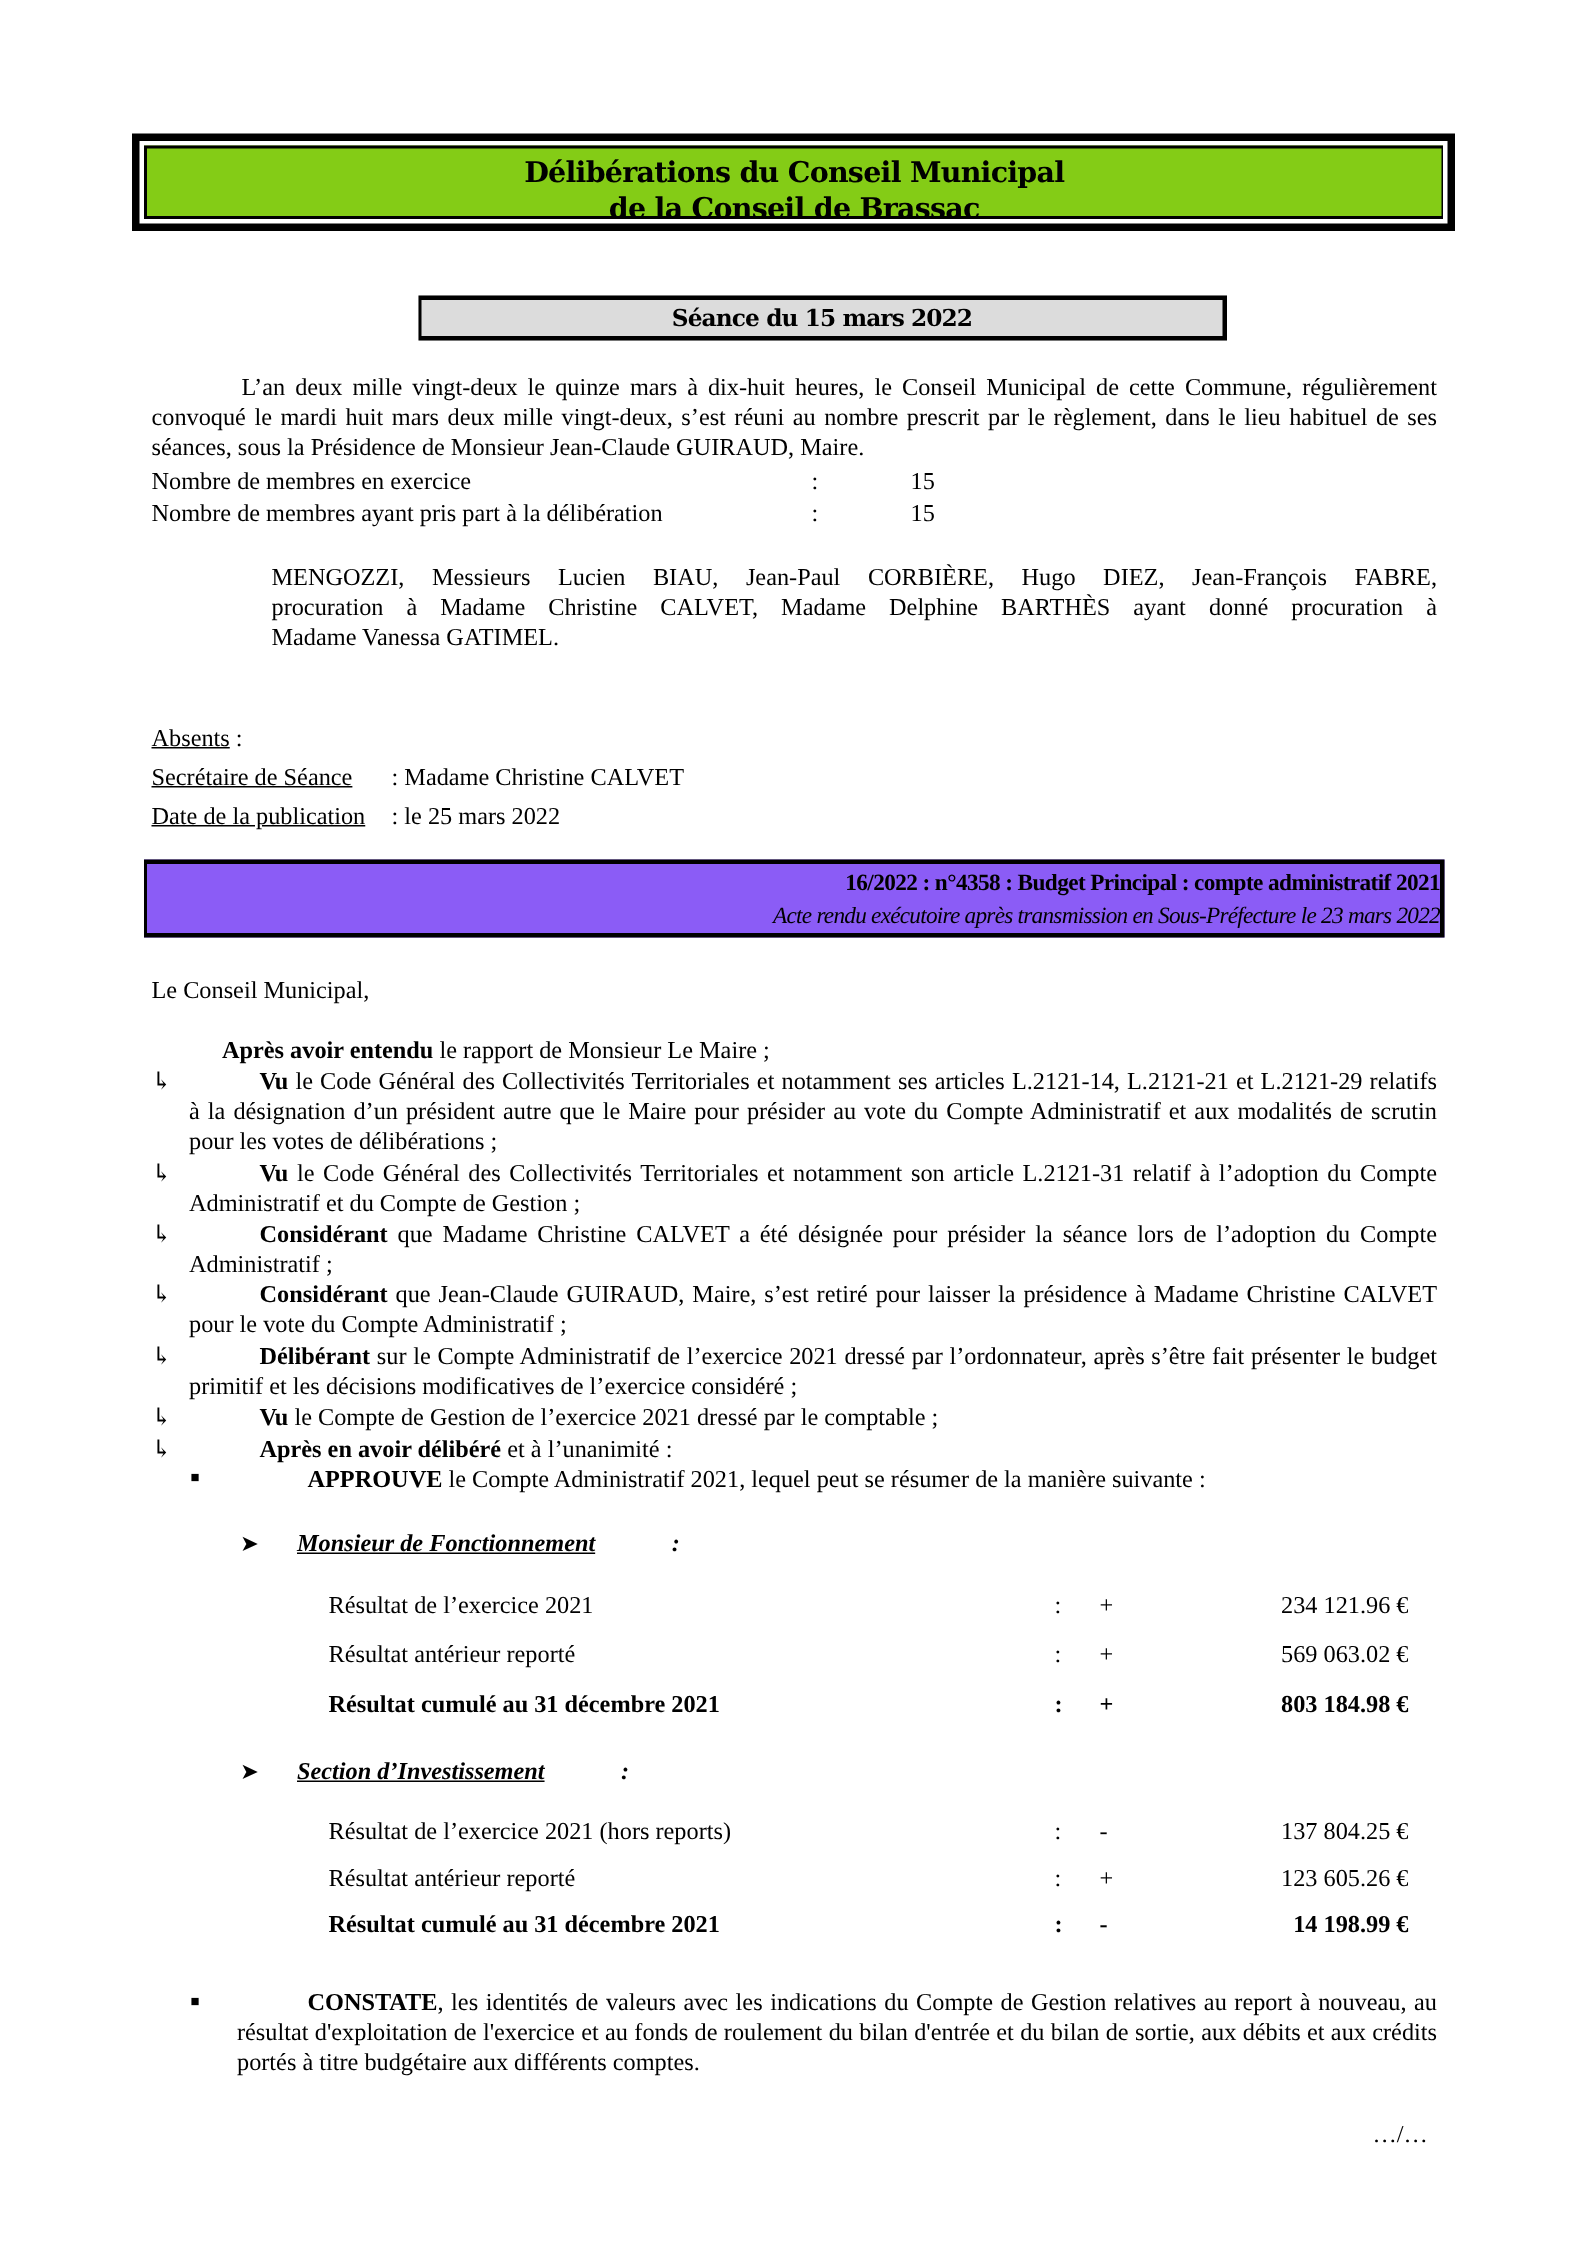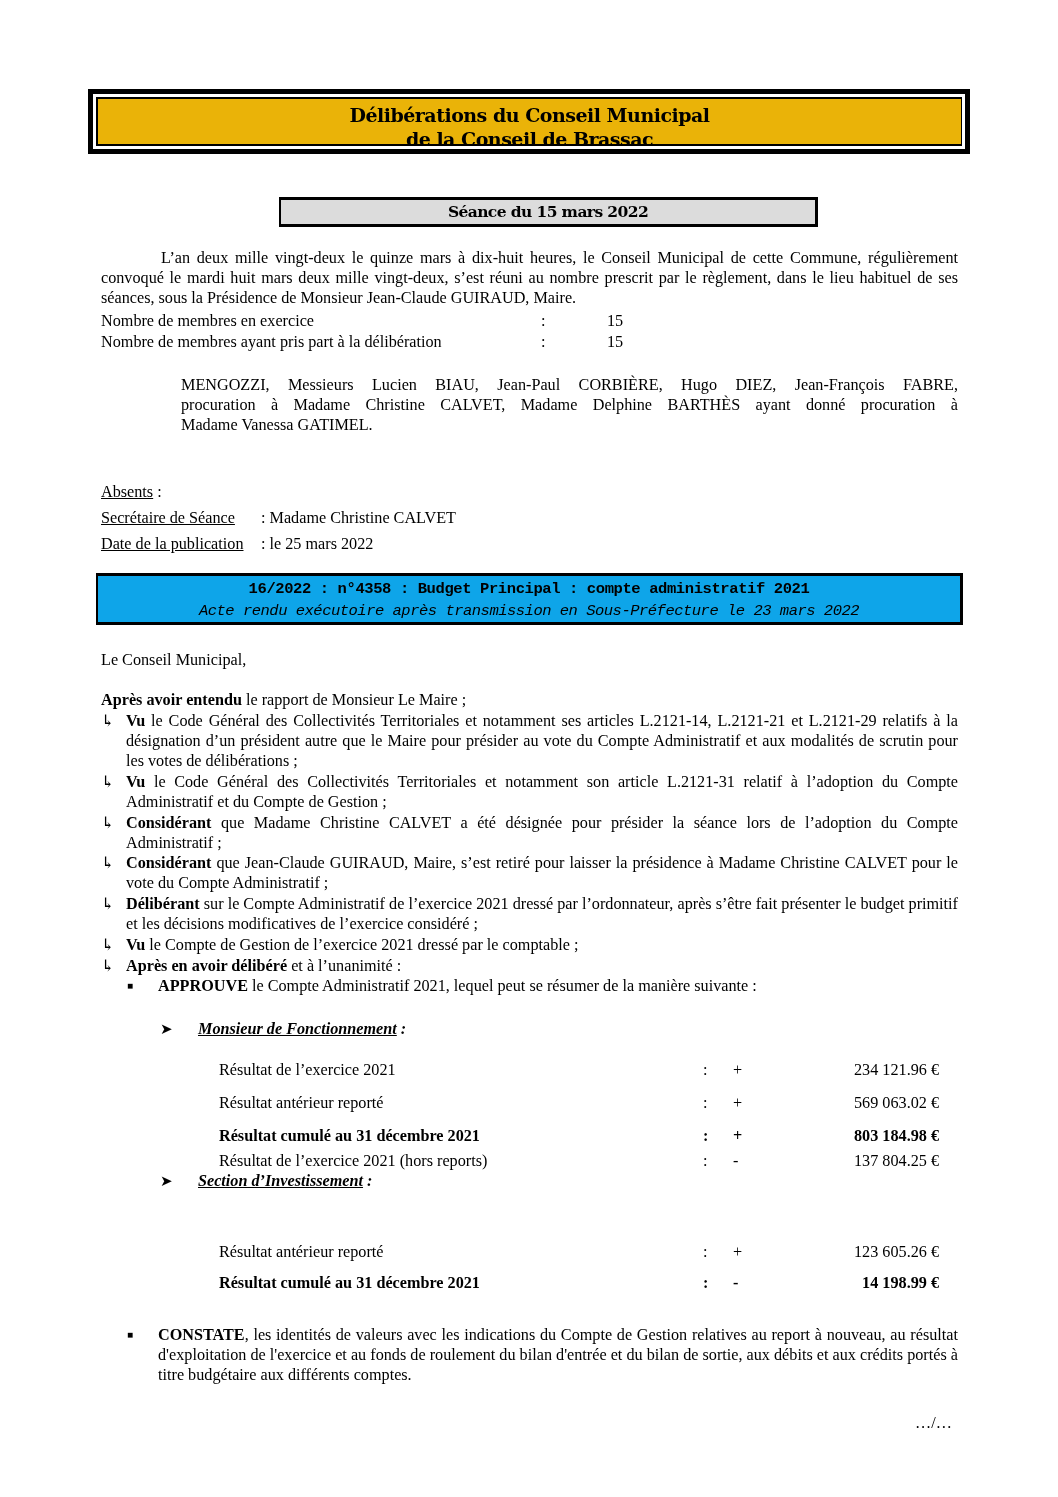--- a/index.html
+++ b/index.html
@@ -10,21 +10,21 @@
     }
     .abs { position: absolute; }
 
     
     #title-box {
       left: 88px; top: 89px; width: 882px; height: 65px;
       border: 5px solid #000; box-sizing: border-box; background: #fff;
     }
     #title-box .inner {
       position: absolute; left: 3px; top: 3px; right: 3px; bottom: 3px;
-      border: 2px solid #000; background: #eab308; border-right-width: 1px; border-bottom-width: 2px;
+      border: 2px solid #000; background: #84cc16; border-right-width: 1px; border-bottom-width: 2px;
       text-align: center; font-size: 19px; line-height: 24px; padding-top: 4px; box-sizing: border-box;
       font-weight: bold; font-family: "DejaVu Serif", serif; letter-spacing: -0.5px;
     }
     #seance-box {
       left: 279px; top: 177px; width: 539px; height: 30px;
       border: 3px solid #000; border-left-width: 2px; background: #dcdcdc; box-sizing: border-box;
       text-align: center; font-weight: bold; font-size: 15.5px; line-height: 24px;
       font-family: "DejaVu Serif", serif; letter-spacing: -0.6px; margin-top: 20px;
     }
 
@@ -41,22 +41,22 @@
     #presents { left: 101px; width: 857px; }
     #presents .first { text-align: justify; text-align-last: justify; }
     #presents .cont { padding-left: 80px; text-align: justify; }
     #presents .cont.last { text-align: left; }
 
     .field { left: 101px; white-space: nowrap; }
     .field .k { display: inline-block; width: 160px; text-decoration: underline; }
 
     #delib-box {
       left: 96px; top: 573px; width: 867px; height: 52px;
-      border: 3px solid #000; border-left-width: 2px; background: #0ea5e9; box-sizing: border-box;
-      text-align: center; font-family: Liberation Mono, monospace;
+      border: 3px solid #000; border-left-width: 2px; background: #8b5cf6; box-sizing: border-box;
+      text-align: right; font-family: Liberation Serif, serif;
     }
     #delib-box .t1 { font-weight: bold; font-size: 15.5px; line-height: 22px; margin-top: 2px; letter-spacing: -0.4px; }
     #delib-box .t2 { font-style: italic; font-size: 15.5px; line-height: 22px; letter-spacing: -0.5px; }
 
     .item { left: 101px; width: 857px; }
     .item .arrow { position: absolute; left: 0; top: 0; width: 22px; }
     .item .txt { margin-left: 25px; text-align: justify; }
     .item .txt.left { text-align: left; }
 
     .sq { left: 127px; width: 831px; }
@@ -68,21 +68,21 @@
     .sec .name { font-weight: bold; font-style: italic; text-decoration: underline; }
 
     .fin { left: 219px; width: 720px; height: 20px; }
     .fin .lbl { position: absolute; left: 0; white-space: nowrap; }
     .fin .colon { position: absolute; left: 484px; }
     .fin .sign { position: absolute; left: 514px; }
     .fin .amt { position: absolute; right: 0; white-space: nowrap; }
     .fin.bold { font-weight: bold; }
 
     #cont-mark { left: 915px; top: 1413px; }
-    b { font-weight: bold; }
+    b { font-weight: bold; margin-left: 47px; }
   </style>
 </head>
 <body>
 
 <div id="title-box" class="abs">
   <div class="inner">
     <div>Délibérations du Conseil Municipal</div>
     <div>de la Conseil de Brassac</div>
   </div>
 </div>
@@ -183,21 +183,21 @@
 <div class="abs fin bold" style="top:1126px;">
   <span class="lbl">Résultat cumulé au 31 décembre 2021</span>
   <span class="colon">:</span>
   <span class="sign">+</span>
   <span class="amt">803 184.98 €</span>
 </div>
 
 <div class="abs sec" style="top:1171px;">
   <span class="tri">➤</span><span class="name">Section d’Investissement</span><b><i> :</i></b>
 </div>
-<div class="abs fin" style="top:1151px;">
+<div class="abs fin" style="top:1211px;">
   <span class="lbl">Résultat de l’exercice 2021 (hors reports)</span>
   <span class="colon">:</span>
   <span class="sign">-</span>
   <span class="amt">137 804.25 €</span>
 </div>
 <div class="abs fin" style="top:1242px;">
   <span class="lbl">Résultat antérieur reporté</span>
   <span class="colon">:</span>
   <span class="sign">+</span>
   <span class="amt">123 605.26 €</span>

